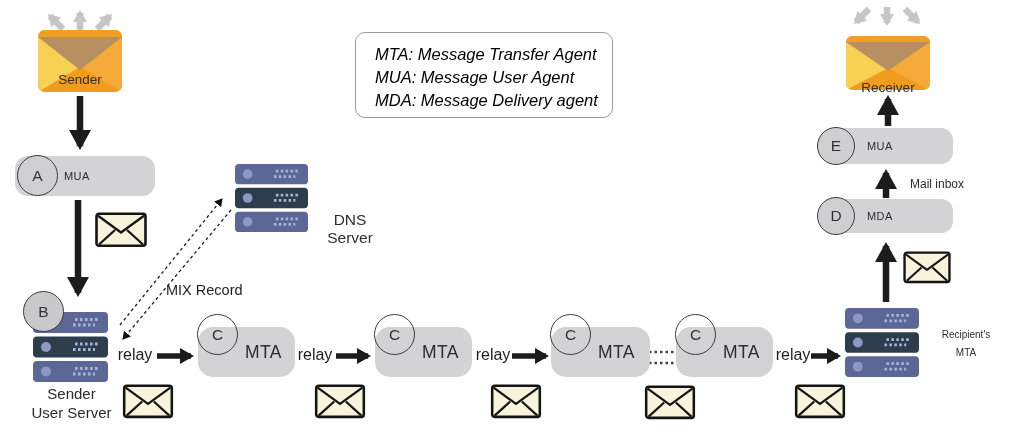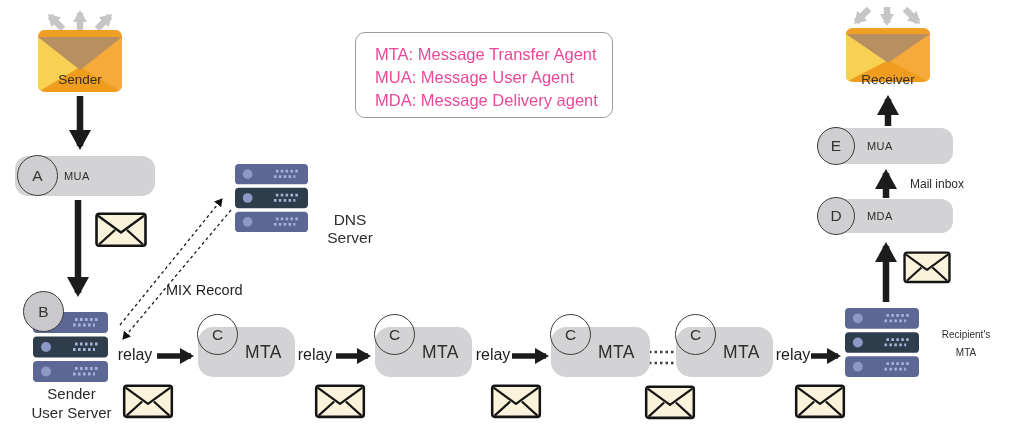--- a/index.html
+++ b/index.html
@@ -15,21 +15,21 @@
   .node-circle{position:absolute;border-radius:50%;border:1.6px solid #3b3b3b;
     display:flex;align-items:center;justify-content:center;font-size:15.5px;color:#333;box-sizing:border-box;}
   .circle-filled{background:#cfcfd2;}
   .circle-open{background:transparent;}
   
   .lbl{position:absolute;color:#2b2b2b;}
   .center{text-align:center;}
   
   #legend{position:absolute;left:355px;top:32px;width:258px;height:86px;border:1.6px solid #9b9b9b;
     border-radius:10px;box-sizing:border-box;padding:10px 0 0 19px;background:#fff;}
-  #legend .legend-line{font-size:16.5px;line-height:23px;color:#ec4899;}
+  #legend .legend-line{font-size:16.5px;line-height:23px;color:#000000;font-style:italic;}
   
   .big-env{position:absolute;}
   .big-env .env-label{position:absolute;left:0;bottom:5px;width:100%;text-align:center;
     font-size:13.5px;color:#332f28;}
 </style>
 </head>
 <body>
 
 <div id="canvas">
 
@@ -99,21 +99,21 @@
         <rect width="84" height="62" fill="#f09d1f"></rect>
         <polygon points="0,7 42,37 0,62" fill="#f8d052"></polygon>
         <polygon points="84,7 42,37 84,62" fill="#f5aa3a"></polygon>
         <polygon points="0,7 84,7 42,40" fill="#b78f60"></polygon>
         <rect width="84" height="7" fill="#ef9e26"></rect>
       </g>
     </svg>
     <div class="env-label">Sender</div>
   </div>
 
-  <div class="big-env" style="left:846px;top:28px;width:84px;height:62px;">
+  <div class="big-env" style="left:846px;top:36px;width:84px;height:62px;">
     <svg width="84" height="54" viewBox="0 0 84 62" preserveAspectRatio="none">
       <defs>
           <clipPath id="envB">
             <rect width="84" height="62" rx="7"></rect>
           </clipPath>
         </defs>
       <g clip-path="url(#envB)">
         <rect width="84" height="62" fill="#f09d1f"></rect>
         <polygon points="0,7 42,37 0,62" fill="#f8d052"></polygon>
         <polygon points="84,7 42,37 84,62" fill="#f5aa3a"></polygon>

